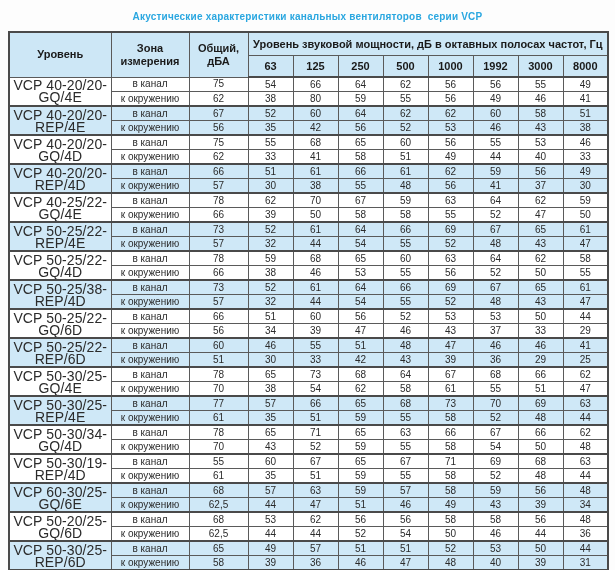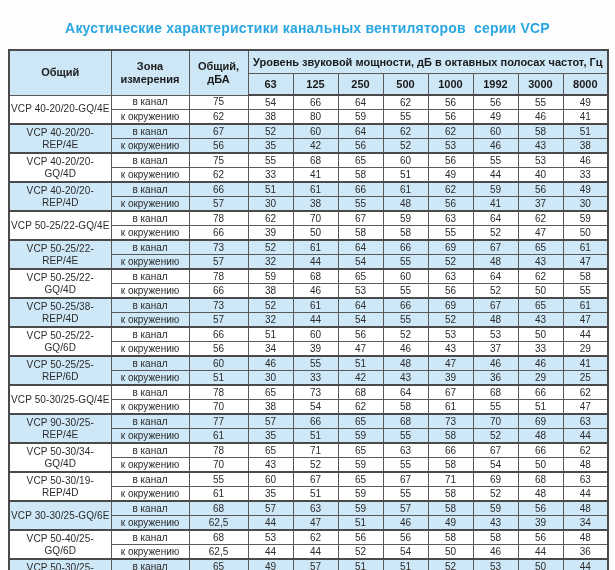--- a/index.html
+++ b/index.html
@@ -14,24 +14,24 @@
   html, body {
     margin: 0;
     padding: 0;
     background: #fdfdfd;
     width: 615px;
     height: 570px;
     overflow: hidden;
     font-family: "Liberation Sans", sans-serif;
   }
   .page-title {
-    margin: 13px;
+    margin: 4px;
     padding-top: 7px;
     text-align: center;
-    font-size: 14px;
+    font-size: 10px;
     font-weight: bold;
     color: var(--accent);
     white-space: pre;
     letter-spacing: 0.2px;
   }
   table.acoustic {
     border-collapse: collapse;
     table-layout: fixed;
     width: 599px;
     margin: 9px 0 0 8px;
@@ -56,21 +56,21 @@
   tbody td {
     font-size: 10px;
     color: var(--text-data);
     text-align: center;
     vertical-align: middle;
     height: 13px;
     line-height: 12px;
     padding: 0 1px;
     background: #ffffff;
   }
-  tbody td.model-cell { font-size: 10px; letter-spacing: 0.1px; text-align: center; }
+  tbody td.model-cell { font-size: 14px; letter-spacing: 0.1px; text-align: center; }
   tbody tr.shaded td { background: var(--row-blue); }
   tbody tr.group-start td { border-top: 2px solid var(--border-dark); }
 </style>
 </head>
 <body>
 
 <h1 class="page-title">Акустические характеристики канальных вентиляторов  серии VCP</h1>
 
 <table class="acoustic">
   <colgroup>
@@ -81,21 +81,21 @@
       <col style="width:45px">
       <col style="width:45px">
       <col style="width:45px">
     <col style="width:45px">
       <col style="width:45px">
       <col style="width:45px">
       <col style="width:45px">
   </colgroup>
   <thead>
     <tr>
-      <th rowspan="2">Общий</th>
+      <th rowspan="2">Уровень</th>
       <th rowspan="2">Зона измерения</th>
       <th rowspan="2">Общий, дБА</th>
       <th colspan="8" class="octave-h">Уровень звуковой мощности, дБ в октавных полосах частот, Гц</th>
     </tr>
     <tr>
       <th class="freq-h">63</th>
       <th class="freq-h">125</th>
       <th class="freq-h">250</th>
       <th class="freq-h">500</th>
       <th class="freq-h">1000</th>
@@ -199,21 +199,21 @@
         <td class="num-cell">30</td>
         <td class="num-cell">38</td>
         <td class="num-cell">55</td>
         <td class="num-cell">48</td>
         <td class="num-cell">56</td>
         <td class="num-cell">41</td>
         <td class="num-cell">37</td>
         <td class="num-cell">30</td>
       </tr>
       <tr class=" group-start">
-        <td rowspan="2" class="model-cell">VCP 50-25/22-GQ/4E</td>
+        <td rowspan="2" class="model-cell">VCP 40-25/22-GQ/4E</td>
         <td class="zone-cell">в канал</td>
         <td class="num-cell total-cell">78</td>
         <td class="num-cell">62</td>
         <td class="num-cell">70</td>
         <td class="num-cell">67</td>
         <td class="num-cell">59</td>
         <td class="num-cell">63</td>
         <td class="num-cell">64</td>
         <td class="num-cell">62</td>
         <td class="num-cell">59</td>
@@ -324,21 +324,21 @@
         <td class="num-cell">34</td>
         <td class="num-cell">39</td>
         <td class="num-cell">47</td>
         <td class="num-cell">46</td>
         <td class="num-cell">43</td>
         <td class="num-cell">37</td>
         <td class="num-cell">33</td>
         <td class="num-cell">29</td>
       </tr>
       <tr class="shaded group-start">
-        <td rowspan="2" class="model-cell">VCP 50-25/25-REP/6D</td>
+        <td rowspan="2" class="model-cell">VCP 50-25/22-REP/6D</td>
         <td class="zone-cell">в канал</td>
         <td class="num-cell total-cell">60</td>
         <td class="num-cell">46</td>
         <td class="num-cell">55</td>
         <td class="num-cell">51</td>
         <td class="num-cell">48</td>
         <td class="num-cell">47</td>
         <td class="num-cell">46</td>
         <td class="num-cell">46</td>
         <td class="num-cell">41</td>
@@ -374,21 +374,21 @@
         <td class="num-cell">38</td>
         <td class="num-cell">54</td>
         <td class="num-cell">62</td>
         <td class="num-cell">58</td>
         <td class="num-cell">61</td>
         <td class="num-cell">55</td>
         <td class="num-cell">51</td>
         <td class="num-cell">47</td>
       </tr>
       <tr class="shaded group-start">
-        <td rowspan="2" class="model-cell">VCP 90-30/25-REP/4E</td>
+        <td rowspan="2" class="model-cell">VCP 50-30/25-REP/4E</td>
         <td class="zone-cell">в канал</td>
         <td class="num-cell total-cell">77</td>
         <td class="num-cell">57</td>
         <td class="num-cell">66</td>
         <td class="num-cell">65</td>
         <td class="num-cell">68</td>
         <td class="num-cell">73</td>
         <td class="num-cell">70</td>
         <td class="num-cell">69</td>
         <td class="num-cell">63</td>
@@ -449,21 +449,21 @@
         <td class="num-cell">35</td>
         <td class="num-cell">51</td>
         <td class="num-cell">59</td>
         <td class="num-cell">55</td>
         <td class="num-cell">58</td>
         <td class="num-cell">52</td>
         <td class="num-cell">48</td>
         <td class="num-cell">44</td>
       </tr>
       <tr class="shaded group-start">
-        <td rowspan="2" class="model-cell">VCP 30-30/25-GQ/6E</td>
+        <td rowspan="2" class="model-cell">VCP 60-30/25-GQ/6E</td>
         <td class="zone-cell">в канал</td>
         <td class="num-cell total-cell">68</td>
         <td class="num-cell">57</td>
         <td class="num-cell">63</td>
         <td class="num-cell">59</td>
         <td class="num-cell">57</td>
         <td class="num-cell">58</td>
         <td class="num-cell">59</td>
         <td class="num-cell">56</td>
         <td class="num-cell">48</td>
@@ -474,21 +474,21 @@
         <td class="num-cell">44</td>
         <td class="num-cell">47</td>
         <td class="num-cell">51</td>
         <td class="num-cell">46</td>
         <td class="num-cell">49</td>
         <td class="num-cell">43</td>
         <td class="num-cell">39</td>
         <td class="num-cell">34</td>
       </tr>
       <tr class=" group-start">
-        <td rowspan="2" class="model-cell">VCP 50-40/25-GQ/6D</td>
+        <td rowspan="2" class="model-cell">VCP 50-20/25-GQ/6D</td>
         <td class="zone-cell">в канал</td>
         <td class="num-cell total-cell">68</td>
         <td class="num-cell">53</td>
         <td class="num-cell">62</td>
         <td class="num-cell">56</td>
         <td class="num-cell">56</td>
         <td class="num-cell">58</td>
         <td class="num-cell">58</td>
         <td class="num-cell">56</td>
         <td class="num-cell">48</td>

